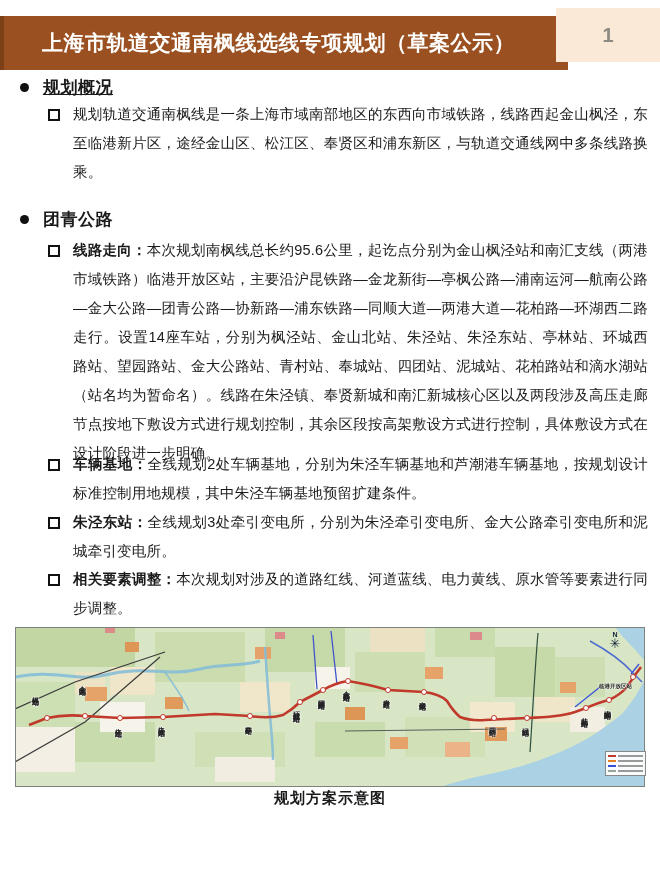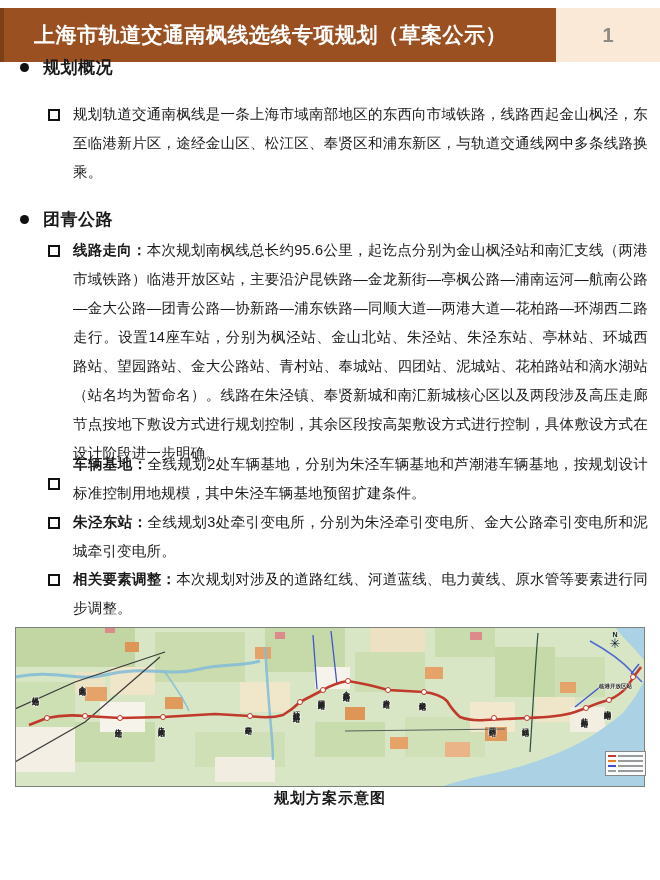--- a/index.html
+++ b/index.html
@@ -1,21 +1,21 @@
 <!DOCTYPE html>
 <html><head>
 <meta charset="utf-8">
 <style>
   html,body{margin:0;padding:0;background:#ffffff;}
   #page{position:relative;width:660px;height:880px;background:#fff;overflow:hidden;
         font-family:"Liberation Sans","DejaVu Sans",sans-serif;color:#1a1a1a;}
 
   
-  .hdr-bar{position:absolute;left:0;top:8px;width:556px;height:54px;background:#9a5020;
-           border-left:4px solid #7d3f16;display:flex;align-items:center;}
+  .hdr-bar{position:absolute;left:0;top:16px;width:556px;height:54px;background:#9a5020;
+           border-left:4px solid #7d3f16;display:flex;align-items:center;padding-left:8px;}
   .hdr-title{color:#fff;font-size:21px;font-weight:bold;letter-spacing:.5px;padding-left:30px;white-space:nowrap;}
   .hdr-pagebox{position:absolute;left:556px;top:8px;width:104px;height:54px;background:#fbe9d7;
                display:flex;align-items:center;justify-content:center;}
   .hdr-pagenum{color:#8d8a82;font-size:20px;font-weight:bold;}
 
   
   .sec-head{position:absolute;left:20px;display:flex;align-items:center;}
   .dot{width:9px;height:9px;border-radius:50%;background:#111;margin-right:14px;flex:0 0 auto;}
   .sec-head .txt{font-size:17px;font-weight:bold;letter-spacing:.5px;}
   .item{position:absolute;left:48px;display:flex;align-items:flex-start;}
@@ -50,40 +50,40 @@
 
 <div id="page">
 
   <div class="hdr-bar">
     <span class="hdr-title">上海市轨道交通南枫线选线专项规划（草案公示）</span>
   </div>
   <div class="hdr-pagebox">
     <span class="hdr-pagenum">1</span>
   </div>
 
-  <div class="sec-head" style="top:56px;">
+  <div class="sec-head" style="top:76px;text-decoration:underline;">
     <span class="dot"></span>
     <span class="txt">规划概况</span>
   </div>
   <div class="item" style="top:100px;">
     <span class="sq"></span>
     <p><span>规划轨道交通南枫线是一条上海市域南部地区的东西向市域铁路，线路西起金山枫泾，东至临港新片区，途经金山区、松江区、奉贤区和浦东新区，与轨道交通线网中多条线路换乘。</span></p>
   </div>
 
   <div class="sec-head" style="top:208px;">
     <span class="dot"></span>
     <span class="txt">团青公路</span>
   </div>
 
   <div class="item" style="top:236px;">
     <span class="sq"></span>
     <p><span class="lbl">线路走向：</span><span>本次规划南枫线总长约95.6公里，起讫点分别为金山枫泾站和南汇支线（两港市域铁路）临港开放区站，主要沿沪昆铁路—金龙新街—亭枫公路—浦南运河—航南公路—金大公路—团青公路—协新路—浦东铁路—同顺大道—两港大道—花柏路—环湖西二路走行。设置14座车站，分别为枫泾站、金山北站、朱泾站、朱泾东站、亭林站、环城西路站、望园路站、金大公路站、青村站、奉城站、四团站、泥城站、花柏路站和滴水湖站（站名均为暂命名）。线路在朱泾镇、奉贤新城和南汇新城核心区以及两段涉及高压走廊节点按地下敷设方式进行规划控制，其余区段按高架敷设方式进行控制，具体敷设方式在设计阶段进一步明确。</span></p>
   </div>
 
-  <div class="item" style="top:450px;align-items:center;">
+  <div class="item" style="top:450px;">
     <span class="sq"></span>
     <p><span class="lbl">车辆基地：</span><span>全线规划2处车辆基地，分别为朱泾车辆基地和芦潮港车辆基地，按规划设计标准控制用地规模，其中朱泾车辆基地预留扩建条件。</span></p>
   </div>
 
   <div class="item" style="top:508px;">
     <span class="sq"></span>
     <p><span class="lbl">朱泾东站：</span><span>全线规划3处牵引变电所，分别为朱泾牵引变电所、金大公路牵引变电所和泥城牵引变电所。</span></p>
   </div>
 
   <div class="item" style="top:565px;justify-content:center;">

